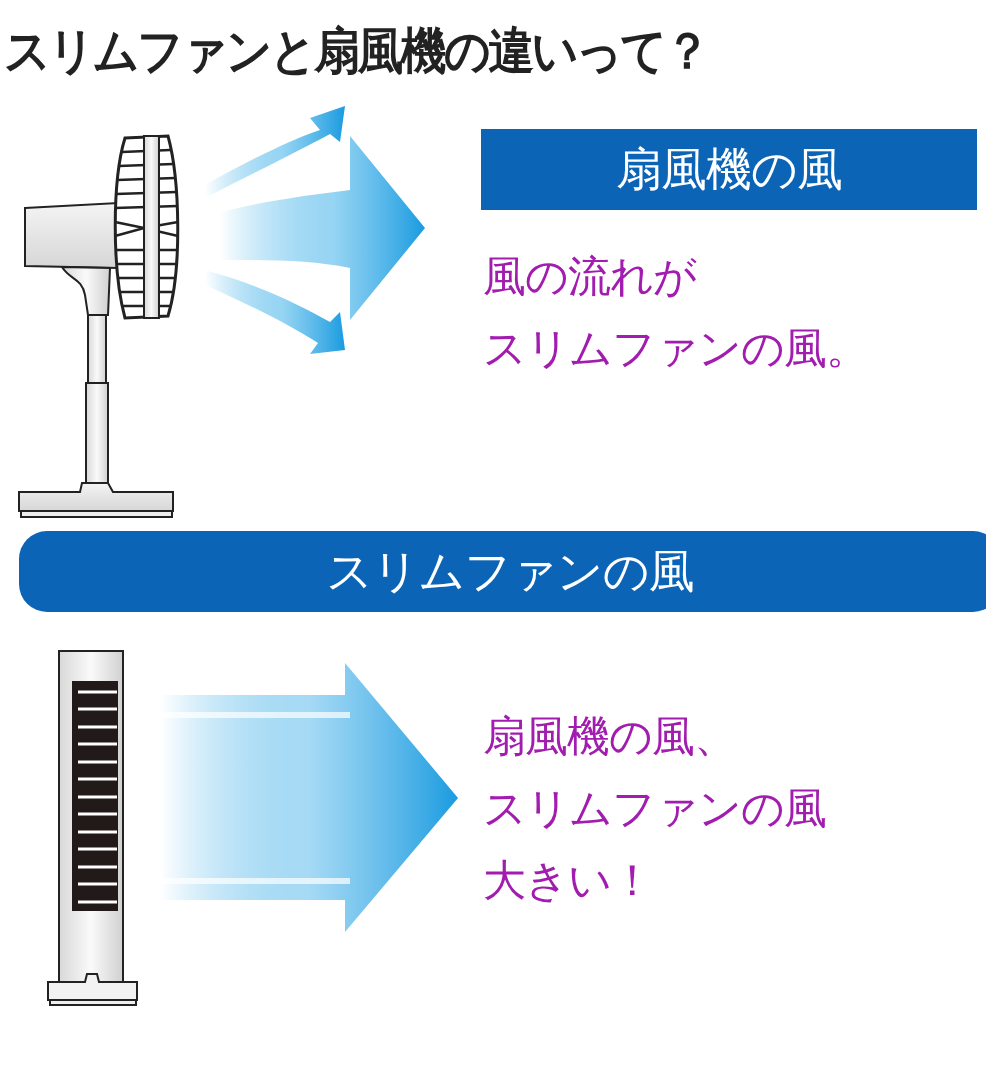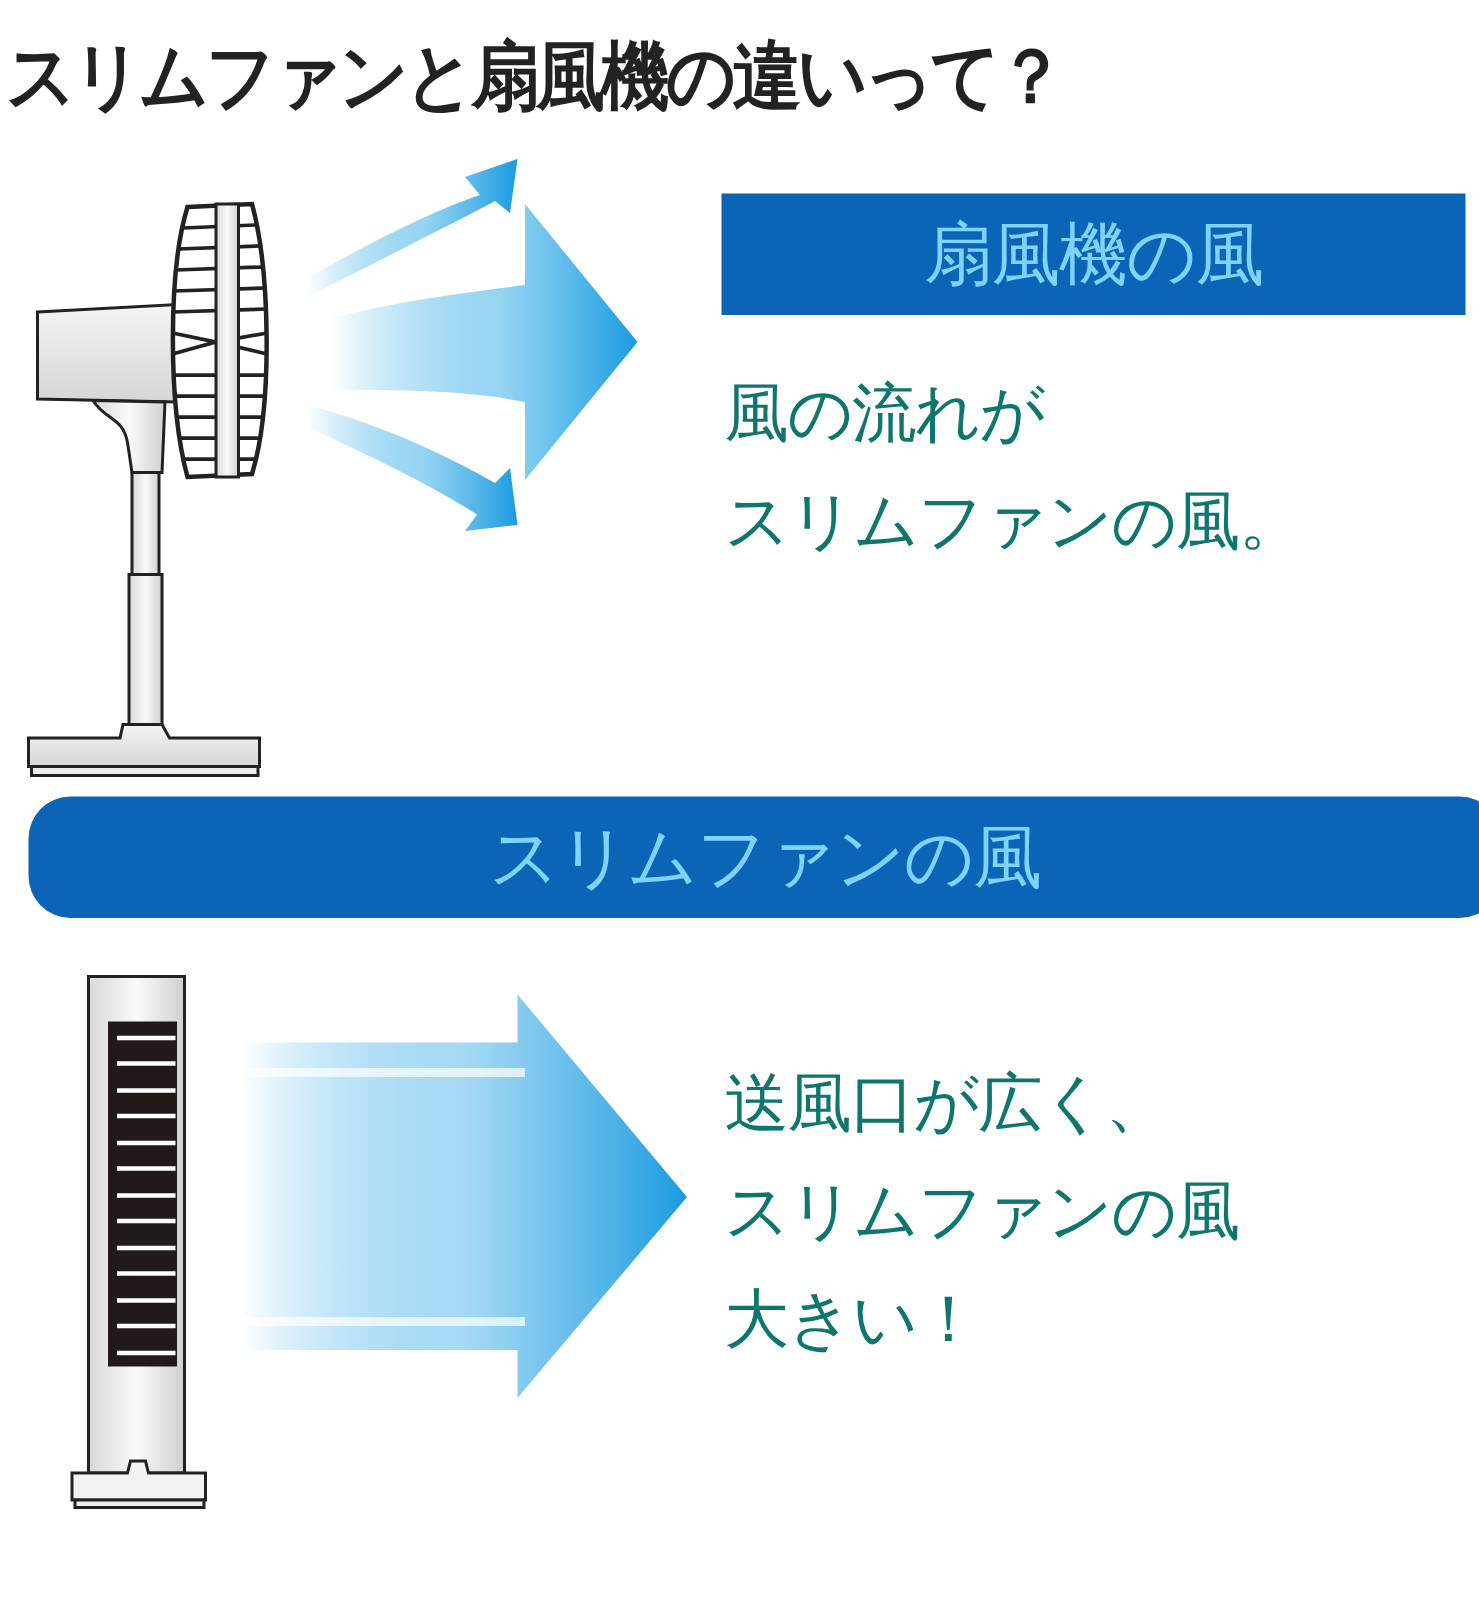--- a/index.html
+++ b/index.html
@@ -1,21 +1,21 @@
 <!DOCTYPE html>
 <html><head>
 <meta charset="utf-8">
 <style>
   html,body{margin:0;padding:0;background:#fff;}
   body{width:986px;height:1080px;position:relative;overflow:hidden;font-family:"DejaVu Sans",sans-serif;}
   .title{position:absolute;left:4px;top:18px;font-size:50px;font-weight:bold;color:#222;letter-spacing:-3px;white-space:nowrap;transform:scaleX(0.92);transform-origin:left top;}
-  .banner{position:absolute;background:#0b64b6;color:#7dd3fc;display:flex;align-items:center;justify-content:center;font-size:46px;letter-spacing:-1px;}
+  .banner{position:absolute;background:#0b64b6;color:#ffffff;display:flex;align-items:center;justify-content:center;font-size:46px;letter-spacing:-1px;}
   .banner1{left:481px;top:129px;width:496px;height:81px;}
   .banner2{left:19px;top:531px;width:982px;height:81px;border-radius:28px;}
-  .desc{position:absolute;color:#0f766e;font-size:43px;line-height:72px;letter-spacing:-1px;white-space:nowrap;}
+  .desc{position:absolute;color:#a21caf;font-size:43px;line-height:72px;letter-spacing:-1px;white-space:nowrap;}
   .desc1{left:483px;top:240px;}
   .desc2{left:483px;top:700px;}
   svg{position:absolute;}
 </style>
 </head>
 <body>
 
 <div class="title">スリムファンと扇風機の違いって？</div>
 
 <svg width="200" height="420" viewBox="0 0 200 420" style="left:0;top:100px;">
@@ -120,16 +120,16 @@
       <stop offset="0.5" stop-color="#8fd0f2" stop-opacity="0.8"></stop>
       <stop offset="1" stop-color="#1a9be0"></stop>
     </linearGradient>
   </defs>
   <path d="M10 35 L195 35 L195 3 L308 138 L195 272 L195 240 L10 240 Z" fill="url(#blueG2)"></path>
   <rect x="10" y="52" width="190" height="6" fill="#fff" opacity="0.7"></rect>
   <rect x="10" y="218" width="190" height="6" fill="#fff" opacity="0.7"></rect>
 </svg>
 
 <div class="desc desc2">
-  <div>送風口が広く、</div>
+  <div>扇風機の風、</div>
   <div>スリムファンの風</div>
   <div>大きい！</div>
 </div>
 
 </body></html>

